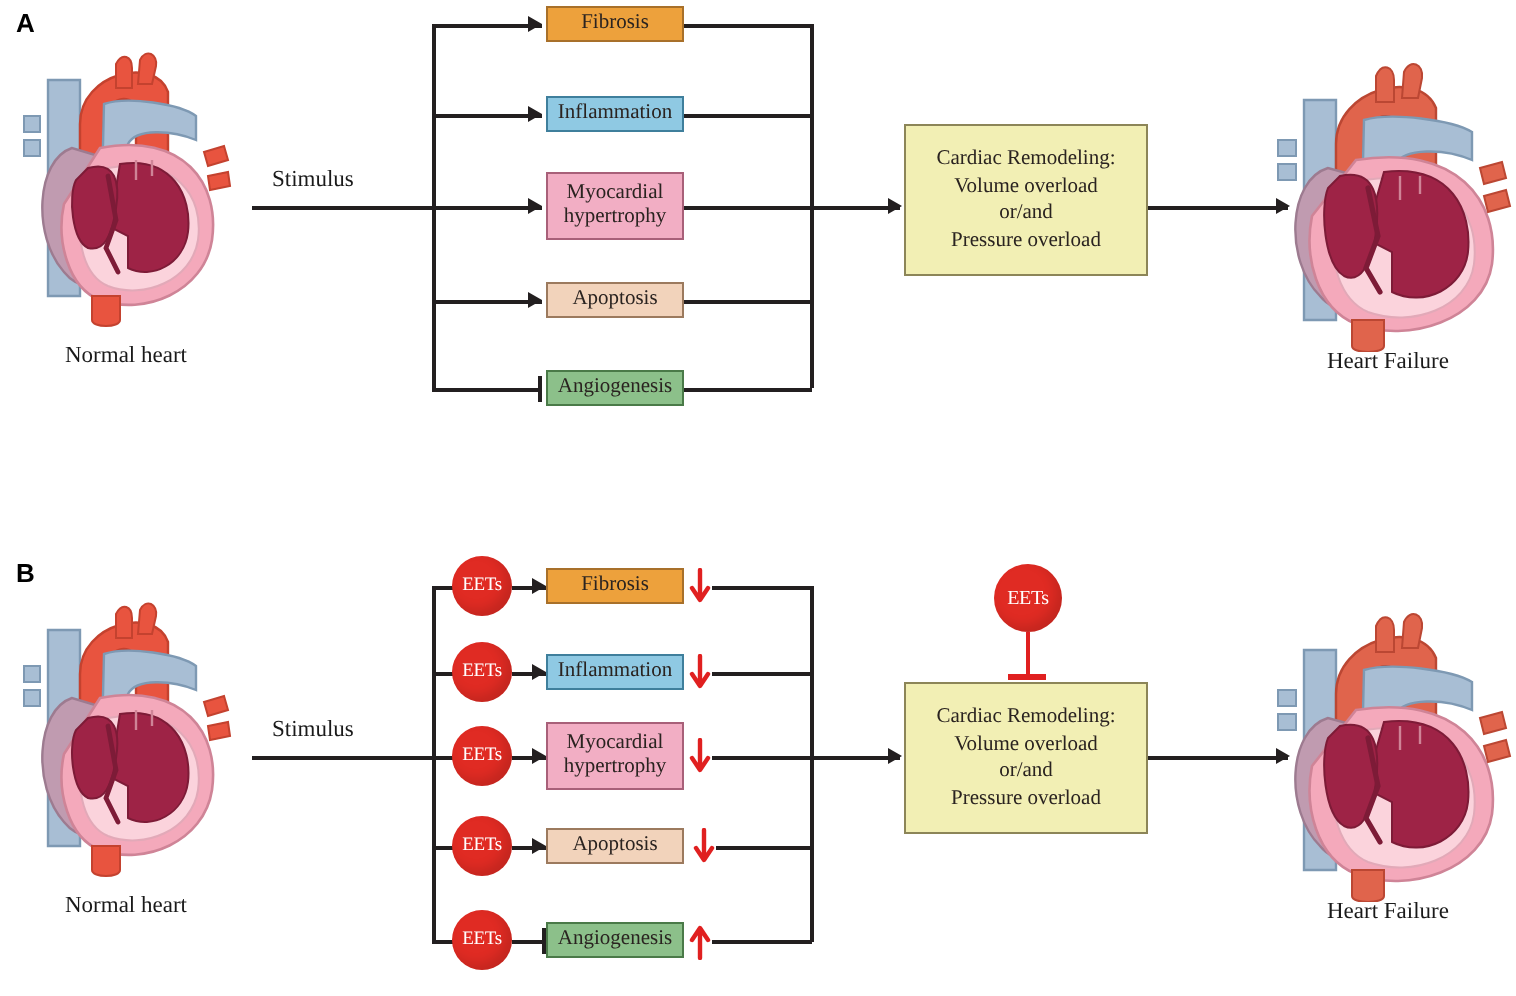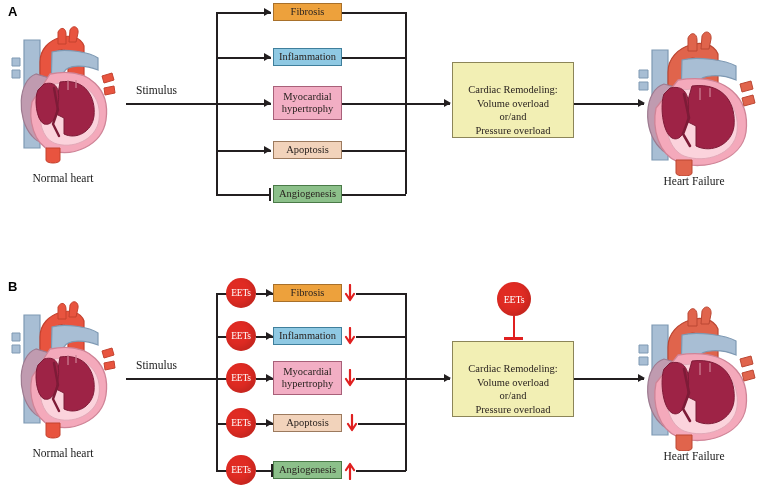--- a/index.html
+++ b/index.html
@@ -52,21 +52,21 @@
     text-align:center;
     font-size:10.5px;line-height:12px;
     color:#2a2320;
     font-family:"Liberation Serif", serif;
   }
   .remodel{
     position:absolute;
     background:#f2efb4;
     border:1px solid #8c8558;
     box-sizing:border-box;
-    display:flex;align-items:flex-end;justify-content:center;
+    display:flex;align-items:center;justify-content:center;
     text-align:center;
     font-size:10.5px;line-height:13.5px;
     color:#2a2320;
     white-space:pre-line;
     font-family:"Liberation Serif", serif;
   }
   .stimulus{
     position:absolute;font-size:11.5px;color:#1a1a1a;
     font-family:"Liberation Serif", serif;
   }

